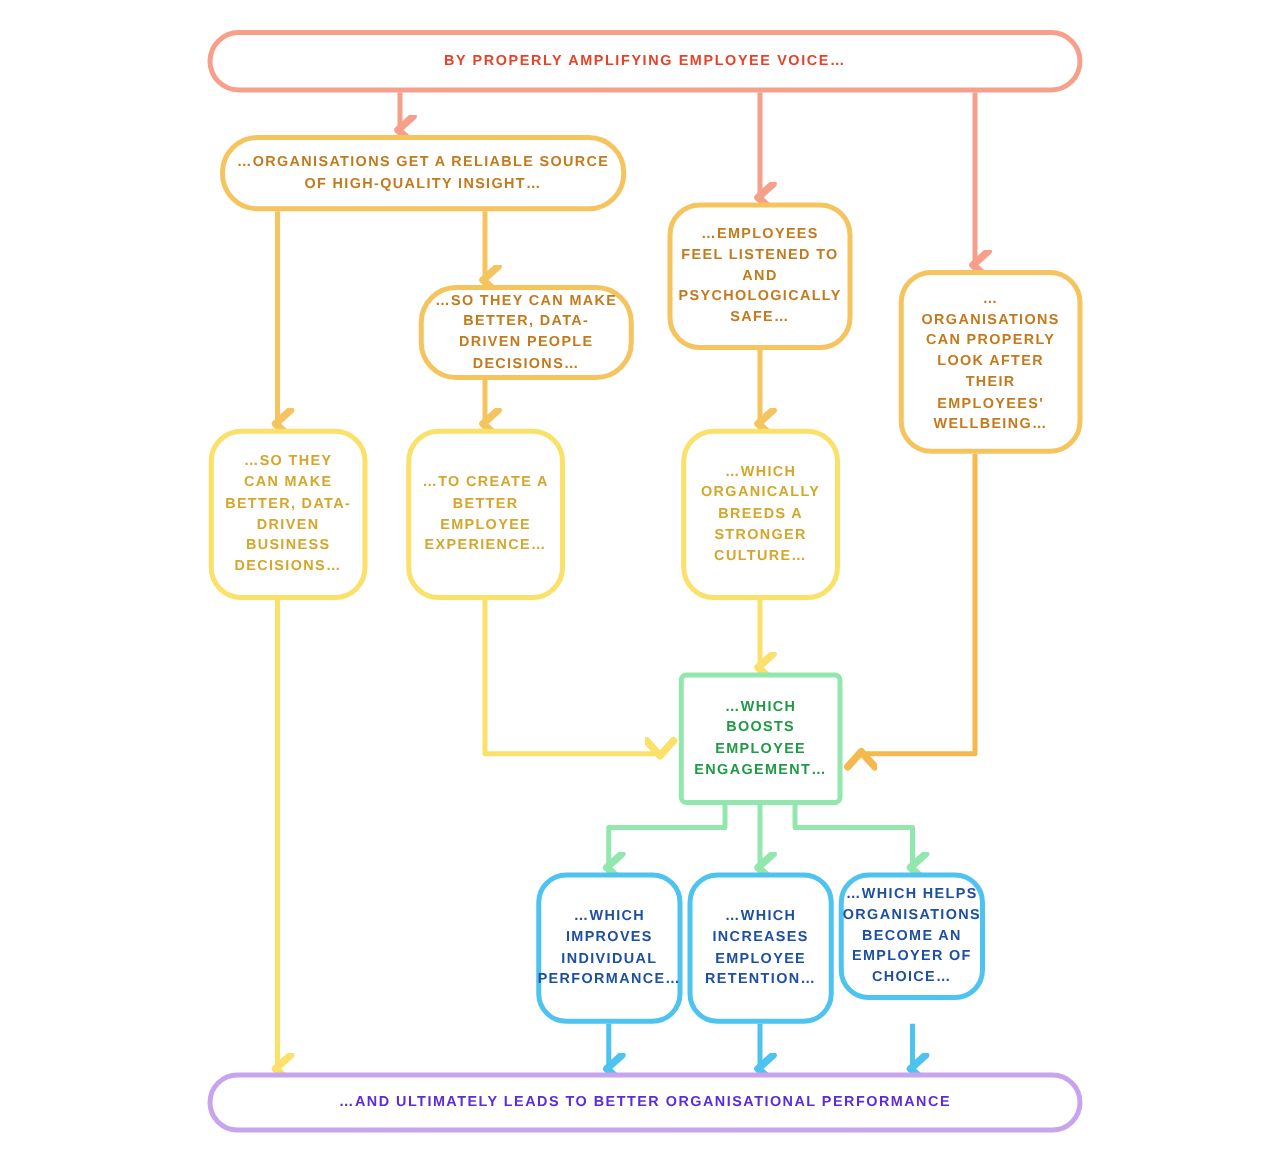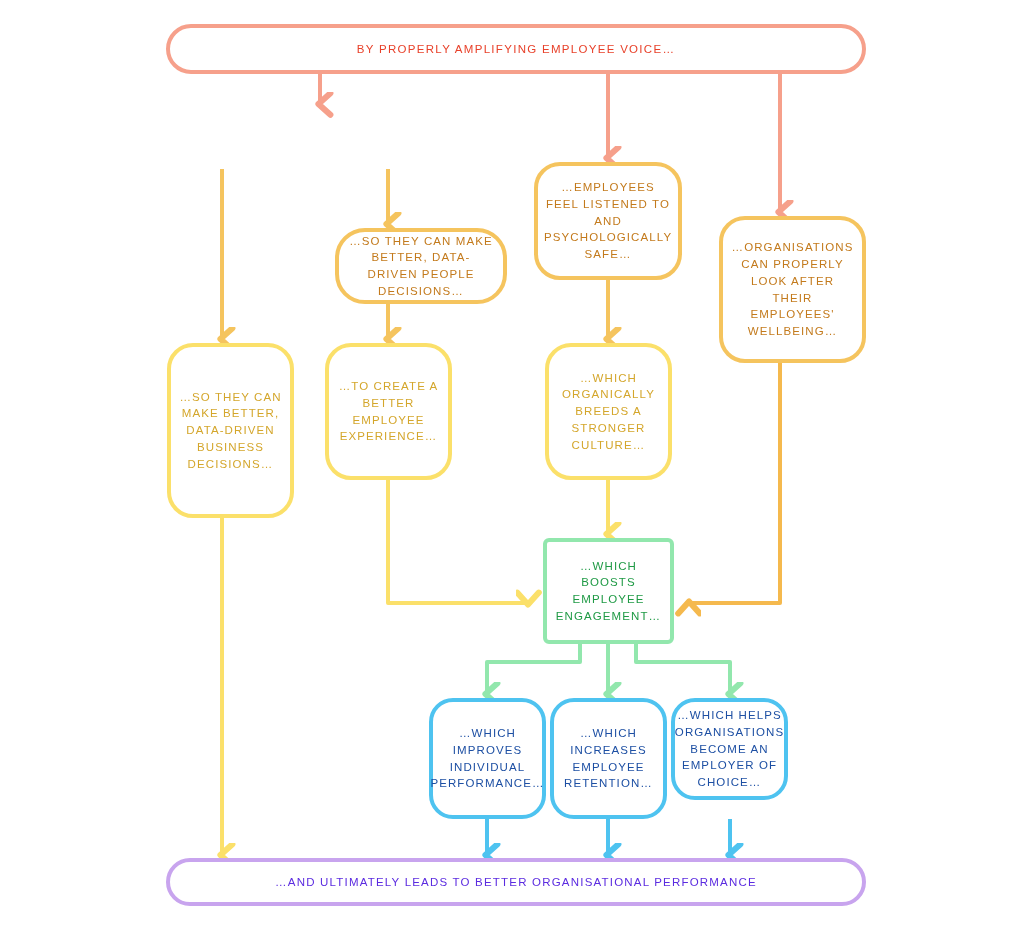--- a/index.html
+++ b/index.html
@@ -26,21 +26,21 @@
   }
   .node {
     position: absolute;
     box-sizing: border-box;
     background: #ffffff;
     display: flex;
     align-items: center;
     justify-content: center;
     text-align: center;
     letter-spacing: 1.1px;
-    font-weight: normal;
+    font-weight: bold;
     text-transform: uppercase;
     line-height: 1.45;
     z-index: 5;
   }
   .node span {
     display: block;
     padding: 0 8px;
   }
   
   .tier-start {
@@ -144,34 +144,37 @@
       <path d="M 487,819 L 487,855" stroke="#4EC3F0" marker-end="url(#ar-blue)"></path>
       <path d="M 608,819 L 608,855" stroke="#4EC3F0" marker-end="url(#ar-blue)"></path>
       <path d="M 730,819 L 730,855" stroke="#4EC3F0" marker-end="url(#ar-blue)"></path>
     </g>
   </svg>
 
   <div class="node tier-start" style="left:166px; top:24px; width:700px; height:50px;">
     <span>BY PROPERLY AMPLIFYING EMPLOYEE VOICE…</span>
   </div>
 
+  <div class="node tier-orange" style="left:176px; top:108px; width:325px; height:61px;">
+    <span>…ORGANISATIONS GET A RELIABLE SOURCE OF HIGH-QUALITY INSIGHT…</span>
+  </div>
 
   <div class="node tier-orange" style="left:302px; top:228px; width:172px; height:76px;margin-left:33px;">
     <span>…SO THEY CAN MAKE BETTER, DATA-DRIVEN PEOPLE DECISIONS…</span>
   </div>
 
   <div class="node tier-orange-sq" style="left:534px; top:162px; width:148px; height:118px;">
     <span>…EMPLOYEES FEEL LISTENED TO AND PSYCHOLOGICALLY SAFE…</span>
   </div>
 
   <div class="node tier-orange-sq" style="left:719px; top:216px; width:147px; height:147px;">
     <span>…ORGANISATIONS CAN PROPERLY LOOK AFTER THEIR EMPLOYEES' WELLBEING…</span>
   </div>
 
-  <div class="node tier-yellow" style="left:167px; top:343px; width:127px; height:175px;">
+  <div class="node tier-yellow" style="left:167px; top:343px; width:127px; height:137px;">
     <span>…SO THEY CAN MAKE BETTER, DATA-DRIVEN BUSINESS DECISIONS…</span>
   </div>
 
   <div class="node tier-yellow" style="left:325px; top:343px; width:127px; height:137px;align-items:center;">
     <span>…TO CREATE A BETTER EMPLOYEE EXPERIENCE…</span>
   </div>
 
   <div class="node tier-yellow" style="left:545px; top:343px; width:127px; height:137px;">
     <span>…WHICH ORGANICALLY BREEDS A STRONGER CULTURE…</span>
   </div>

